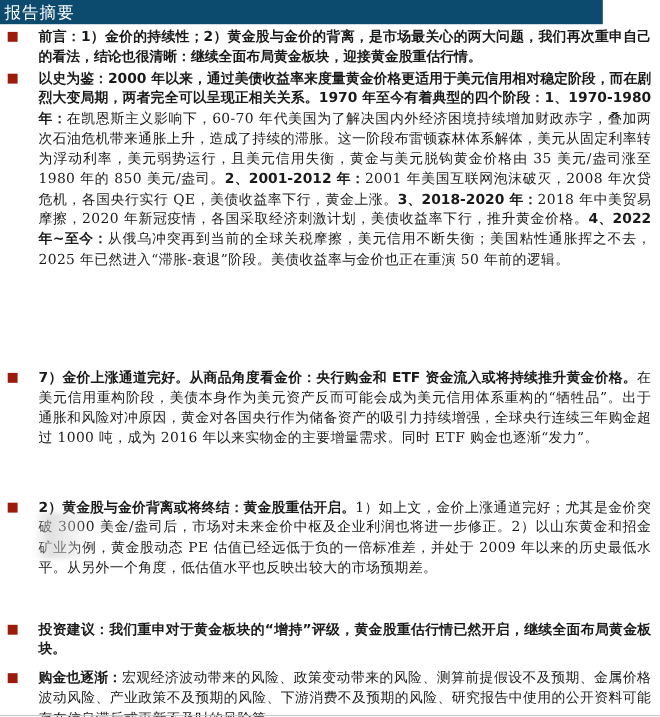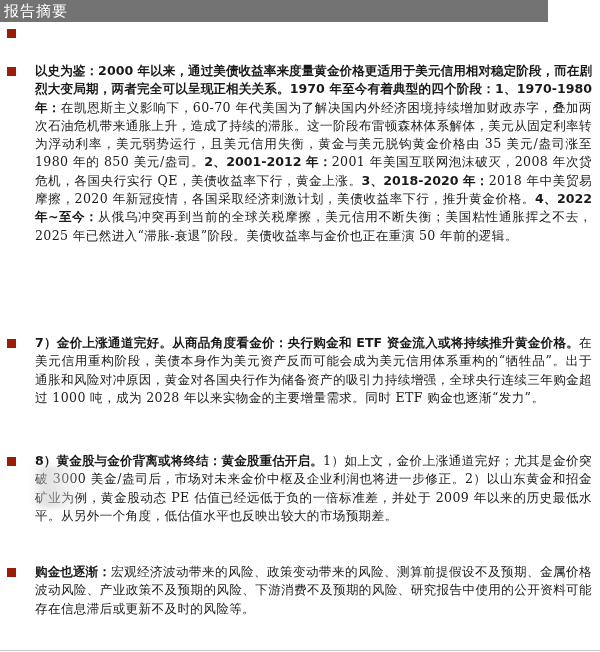--- a/index.html
+++ b/index.html
@@ -14,21 +14,21 @@
       position: relative;
       font-family: "DejaVu Serif", "Liberation Serif", serif;
       color: #1a1a1a;
     }
     .header-bar {
       position: absolute;
       left: 0;
       top: 0;
       width: 548px;
       height: 22px;
-      background: #737373;
+      background: #0c4a6e;
       color: #ffffff;
       font-family: "DejaVu Serif", serif;
       font-size: 15px;
       line-height: 22px;
       padding-left: 4px;
       box-sizing: border-box;
       letter-spacing: 1px;
     }
     .content {
       position: absolute;
@@ -86,37 +86,42 @@
 <body>
 
 <div class="header-bar">
   <span>报告摘要</span>
 </div>
 
 <div class="content">
 
   <div class="bullet-block p1">
     <span class="bullet-mark"></span>
+    <span class="b">前言：1）金价的持续性；2）黄金股与金价的背离，是市场最关心的两大问题，我们再次重申自己的看法，结论也很清晰：继续全面布局黄金板块，迎接黄金股重估行情。</span>
   </div>
 
   <div class="bullet-block p2">
     <span class="bullet-mark"></span>
     <span class="b">以史为鉴：2000 年以来，通过美债收益率来度量黄金价格更适用于美元信用相对稳定阶段，而在剧烈大变局期，两者完全可以呈现正相关关系。1970 年至今有着典型的四个阶段：</span><span class="b">1、1970-1980 年：</span><span>在凯恩斯主义影响下，60-70 年代美国为了解决国内外经济困境持续增加财政赤字，叠加两次石油危机带来通胀上升，造成了持续的滞胀。这一阶段布雷顿森林体系解体，美元从固定利率转为浮动利率，美元弱势运行，且美元信用失衡，黄金与美元脱钩黄金价格由 35 美元/盎司涨至 1980 年的 850 美元/盎司。</span><span class="b">2、2001-2012 年：</span><span>2001 年美国互联网泡沫破灭，2008 年次贷危机，各国央行实行 QE，美债收益率下行，黄金上涨。</span><span class="b">3、2018-2020 年：</span><span>2018 年中美贸易摩擦，2020 年新冠疫情，各国采取经济刺激计划，美债收益率下行，推升黄金价格。</span><span class="b">4、2022 年~至今：</span><span>从俄乌冲突再到当前的全球关税摩擦，美元信用不断失衡；美国粘性通胀挥之不去，2025 年已然进入“滞胀-衰退”阶段。美债收益率与金价也正在重演 50 年前的逻辑。</span>
   </div>
 
   <div class="bullet-block p3">
     <span class="bullet-mark"></span>
-    <span class="b">7）金价上涨通道完好。从商品角度看金价：央行购金和 ETF 资金流入或将持续推升黄金价格。</span><span>在美元信用重构阶段，美债本身作为美元资产反而可能会成为美元信用体系重构的“牺牲品”。出于通胀和风险对冲原因，黄金对各国央行作为储备资产的吸引力持续增强，全球央行连续三年购金超过 1000 吨，成为 2028 年以来实物金的主要增量需求。同时 ETF 购金也逐渐“发力”。</span>
+    <span class="b">7）金价上涨通道完好。从商品角度看金价：央行购金和 ETF 资金流入或将持续推升黄金价格。</span><span>在美元信用重构阶段，美债本身作为美元资产反而可能会成为美元信用体系重构的“牺牲品”。出于通胀和风险对冲原因，黄金对各国央行作为储备资产的吸引力持续增强，全球央行连续三年购金超过 1000 吨，成为 2016 年以来实物金的主要增量需求。同时 ETF 购金也逐渐“发力”。</span>
   </div>
 
   <div class="bullet-block p4">
     <span class="bullet-mark"></span>
-    <span class="b">8）黄金股与金价背离或将终结：黄金股重估开启。</span><span>1）如上文，金价上涨通道完好；尤其是金价突破 3000 美金/盎司后，市场对未来金价中枢及企业利润也将进一步修正。2）以山东黄金和招金矿业为例，黄金股动态 PE 估值已经远低于负的一倍标准差，并处于 2009 年以来的历史最低水平。从另外一个角度，低估值水平也反映出较大的市场预期差。</span>
+    <span class="b">2）黄金股与金价背离或将终结：黄金股重估开启。</span><span>1）如上文，金价上涨通道完好；尤其是金价突破 3000 美金/盎司后，市场对未来金价中枢及企业利润也将进一步修正。2）以山东黄金和招金矿业为例，黄金股动态 PE 估值已经远低于负的一倍标准差，并处于 2009 年以来的历史最低水平。从另外一个角度，低估值水平也反映出较大的市场预期差。</span>
   </div>
 
+  <div class="bullet-block p5">
+    <span class="bullet-mark"></span>
+    <span class="b">投资建议：我们重申对于黄金板块的“增持”评级，黄金股重估行情已然开启，继续全面布局黄金板块。</span>
+  </div>
 
   <div class="bullet-block p6">
     <span class="bullet-mark"></span>
     <span class="b">购金也逐渐：</span><span>宏观经济波动带来的风险、政策变动带来的风险、测算前提假设不及预期、金属价格波动风险、产业政策不及预期的风险、下游消费不及预期的风险、研究报告中使用的公开资料可能存在信息滞后或更新不及时的风险等。</span>
   </div>
 
 </div>
 
 <div class="smudge"></div>
 <div class="bottom-line"></div>

